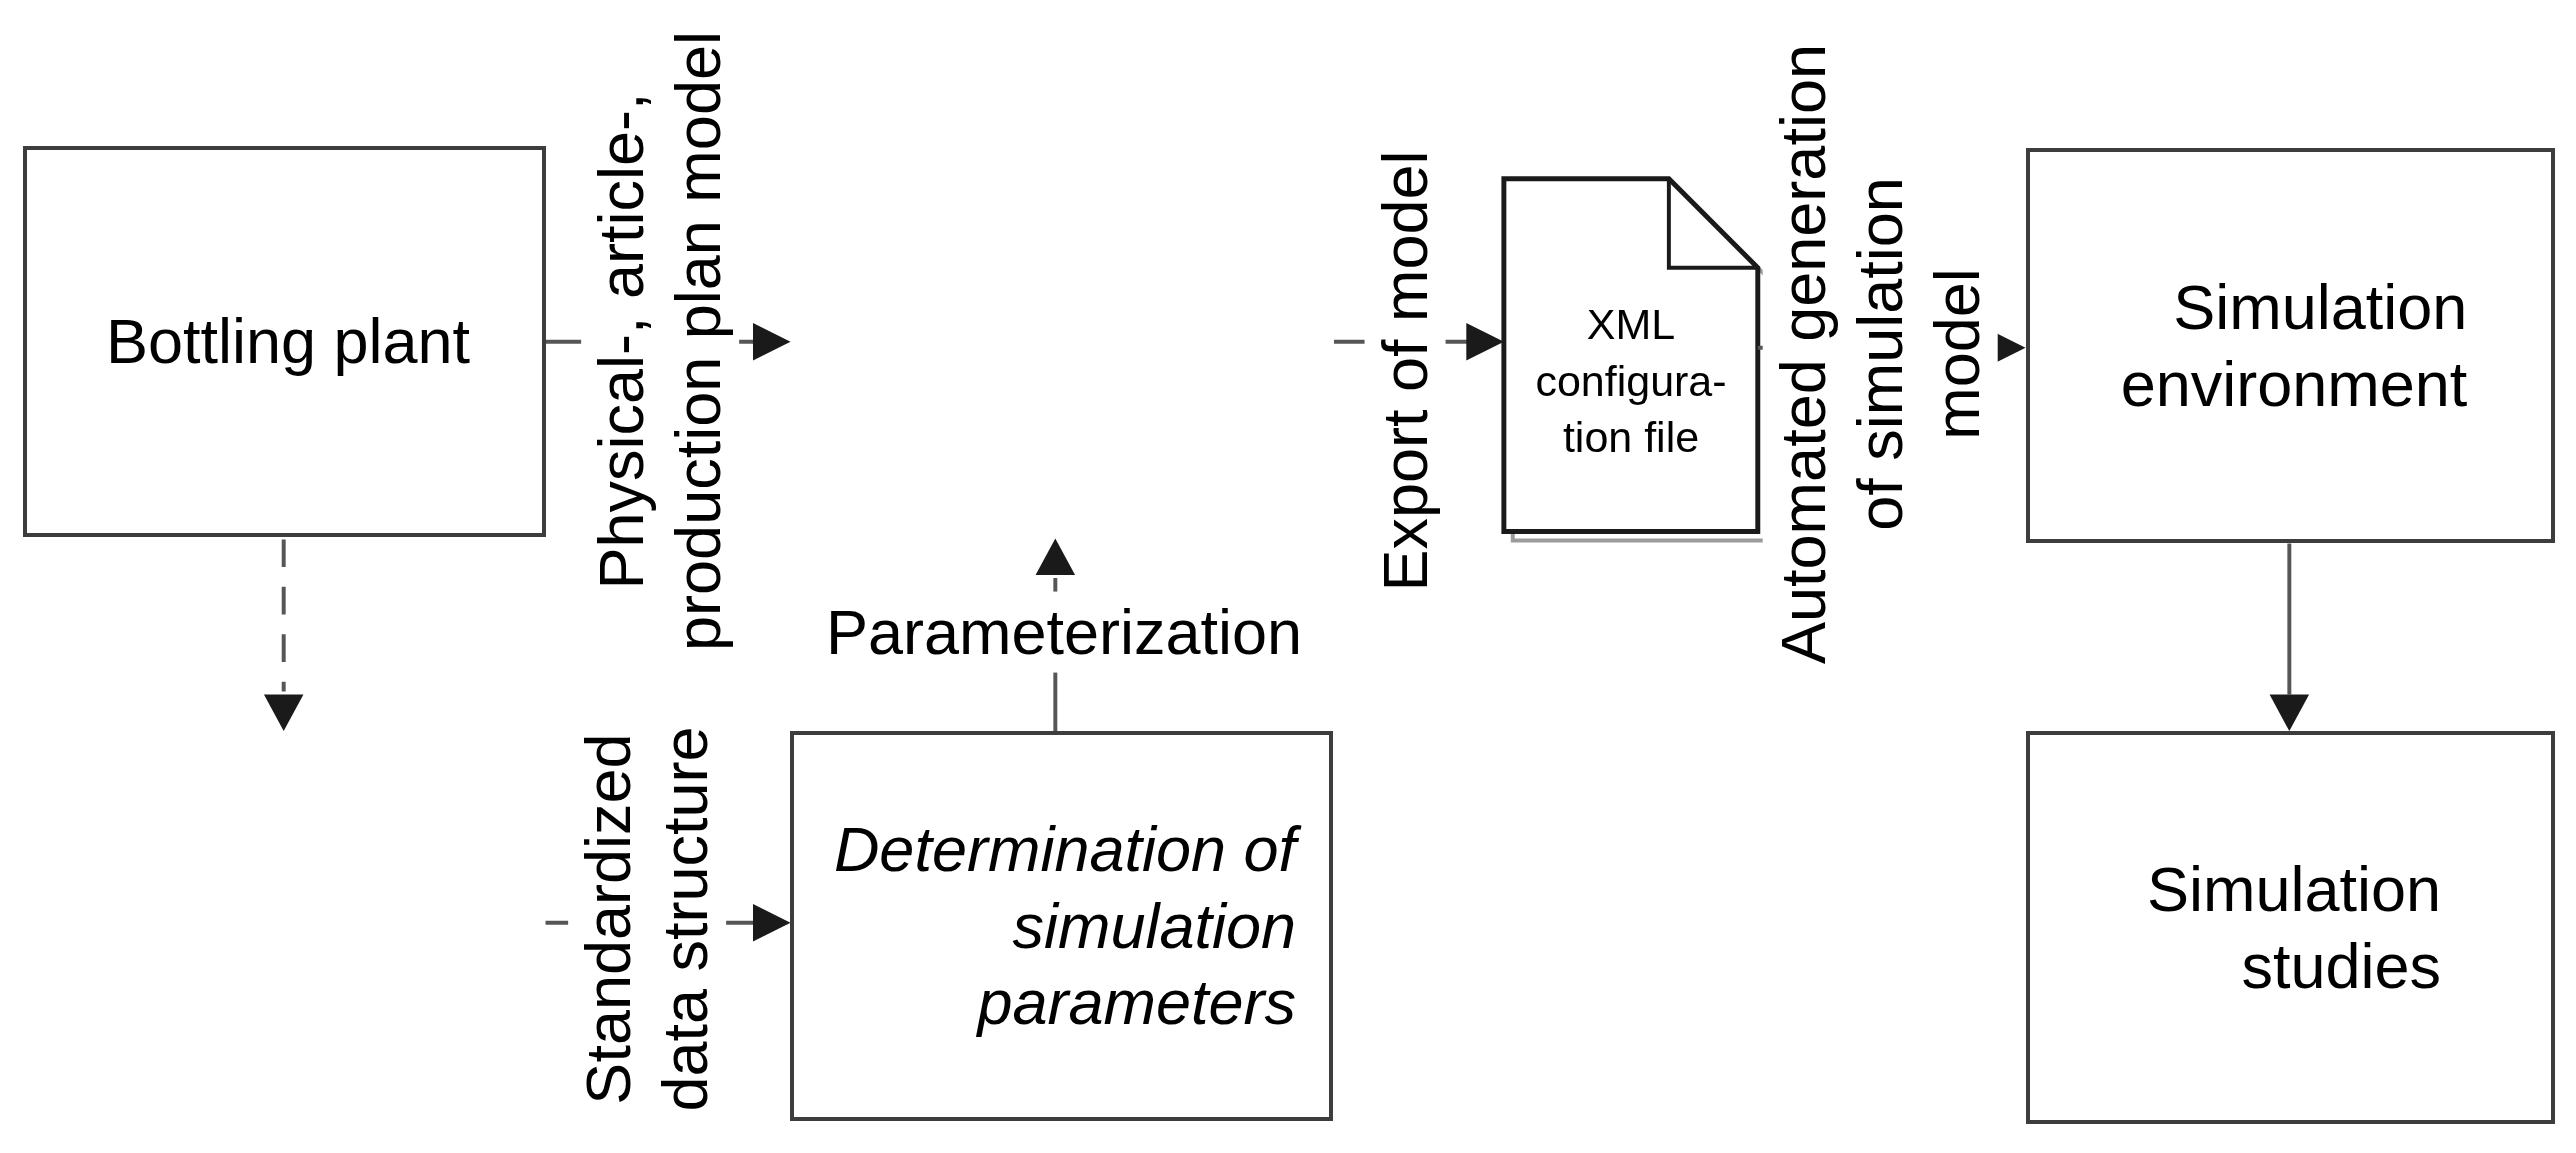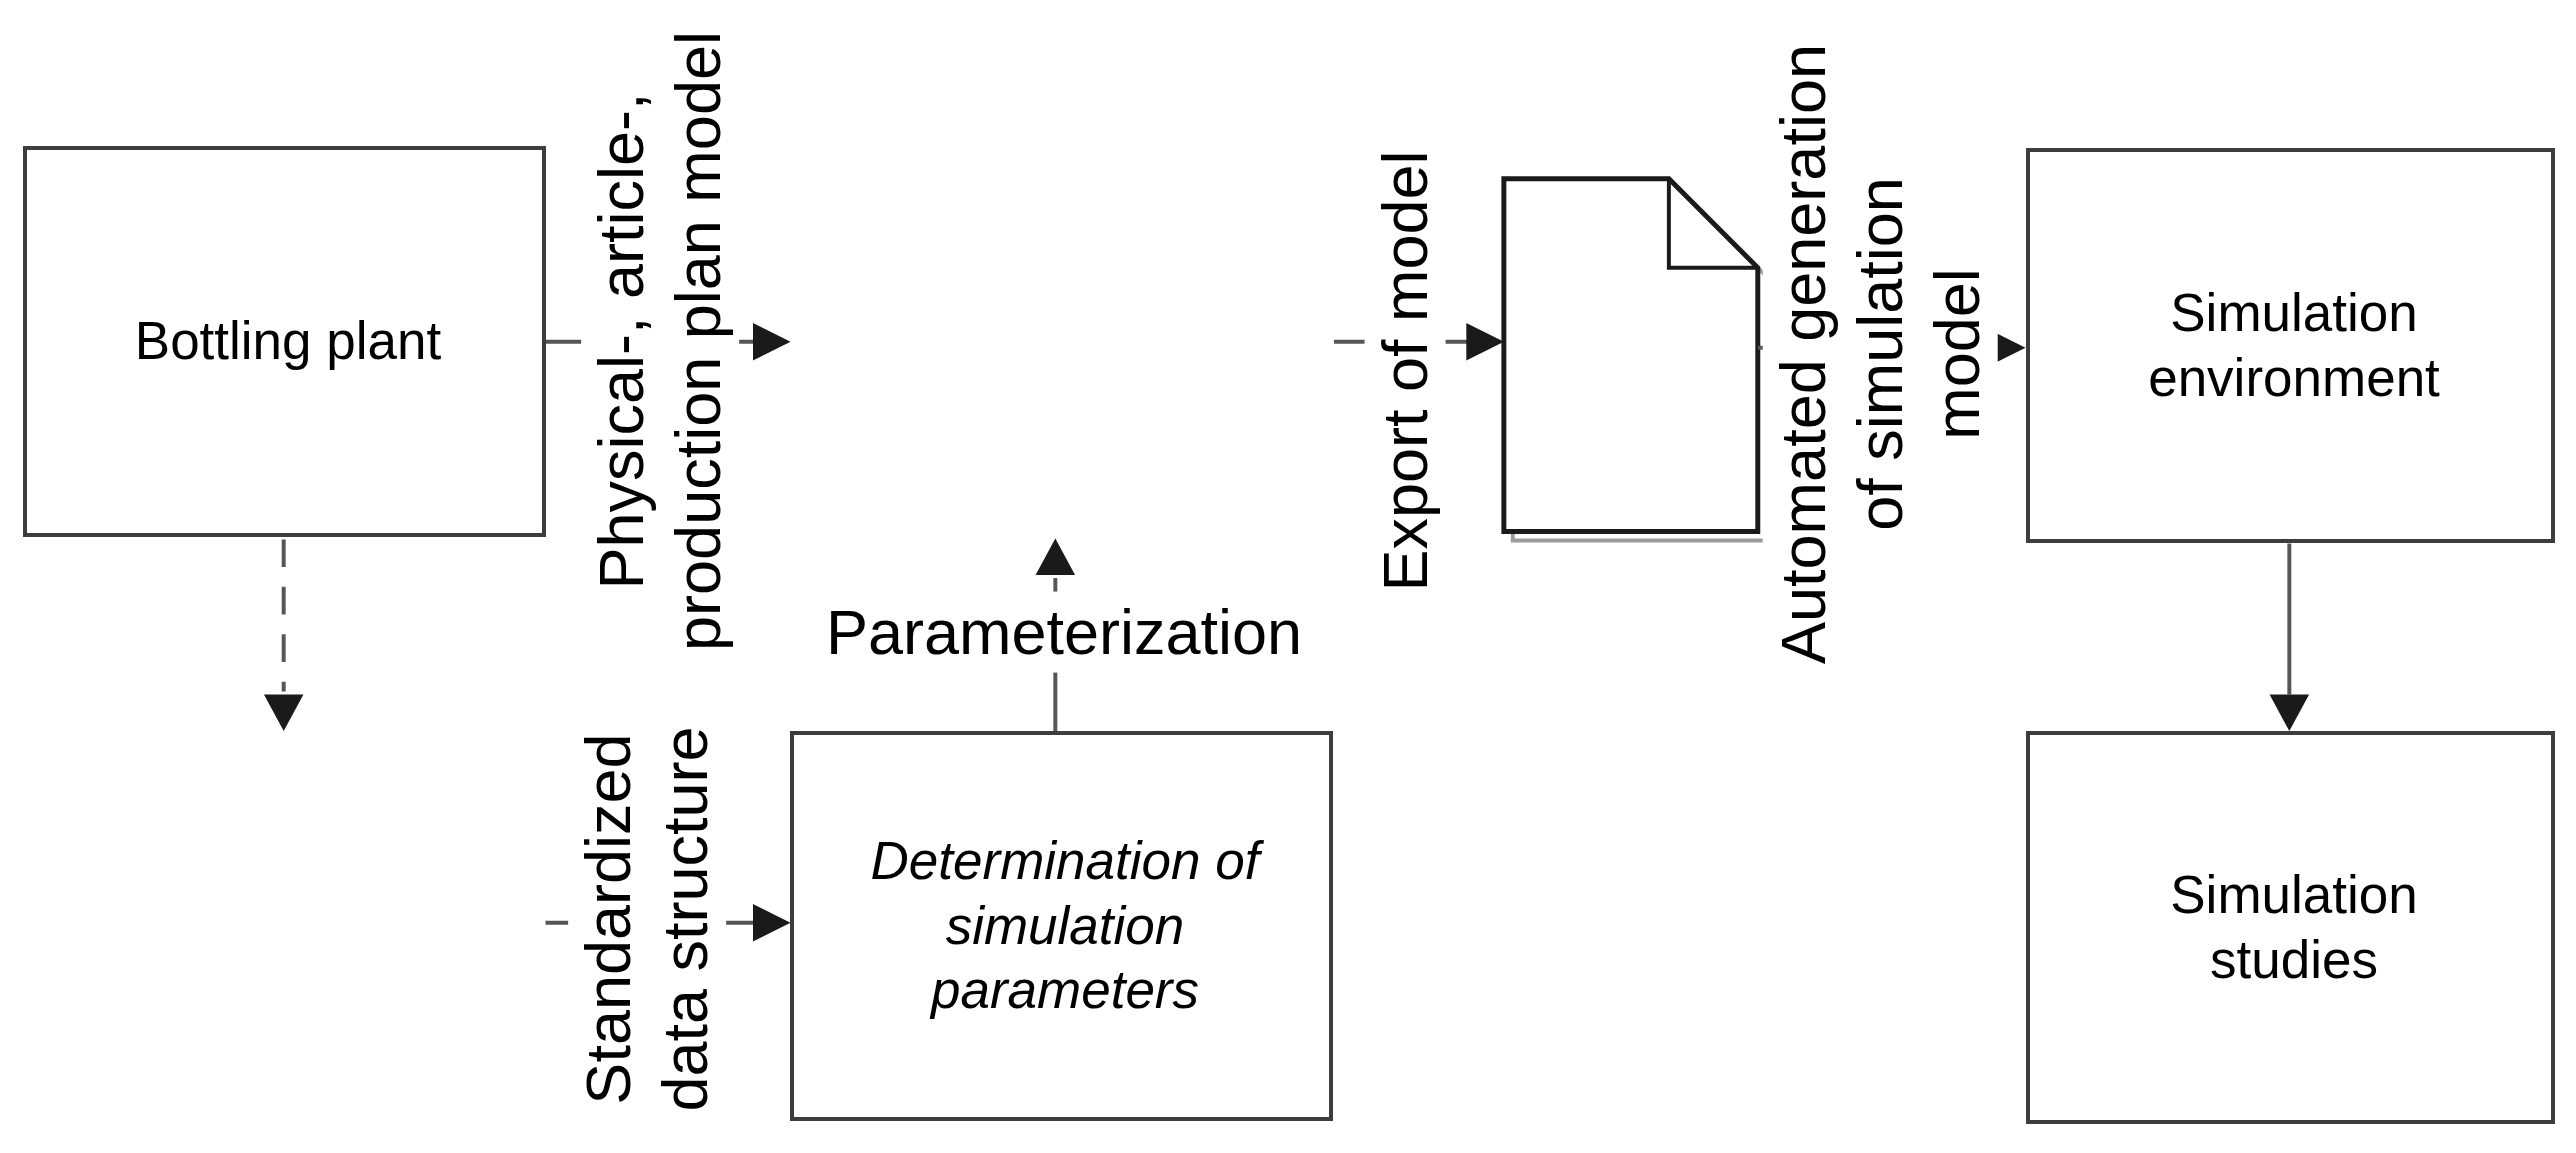--- a/index.html
+++ b/index.html
@@ -28,22 +28,22 @@
   .doc-shadow{fill:#ffffff;stroke:var(--shadow-color,#9b9b9b);stroke-width:4;}
   .doc-page{fill:var(--node-fill,#ffffff);stroke:var(--doc-border,#1a1a1a);stroke-width:5;}
   .doc-flap{fill:none;stroke:var(--doc-border,#1a1a1a);stroke-width:4;}
 
   .node{
     position:absolute;
     box-sizing:border-box;
     background:var(--node-fill,#fff);
     border:4px solid var(--box-border,#3d3d3d);
     display:flex;align-items:center;justify-content:center;
-    text-align:center;
-    font-size:53px;line-height:1.22;
+    text-align:right;
+    font-size:63px;line-height:1.22;
     white-space:pre-line;
     z-index:2;
     padding-left:7px;
   }
   .node-bottling       {left:23px;  top:146px; width:523px; height:391px;}
   .node-production     {left:23px;  top:731px; width:523px; height:390px;}
   .node-modeling       {left:790px; top:146px; width:543px; height:392px;}
   .node-determination  {left:790px; top:731px; width:543px; height:390px;font-style:italic;}
   .node-simenv         {left:2026px;top:148px; width:529px; height:395px;}
   .node-simstudies     {left:2026px;top:731px; width:529px; height:393px;}
@@ -120,20 +120,23 @@
   <div class="node node-determination">Determination of
 simulation
 parameters</div>
 
   <div class="node node-simenv">Simulation
 environment</div>
 
   <div class="node node-simstudies">Simulation
 studies</div>
 
+  <div class="doc-label">XML
+configura-
+tion file</div>
 
   <div class="vlabel vlabel-physical">Physical-, article-,
 production plan model</div>
 
   <div class="vlabel vlabel-standardized">Standardized
 data structure</div>
 
   <div class="vlabel vlabel-export">Export of model</div>
 
   <div class="vlabel vlabel-automated">Automated generation

